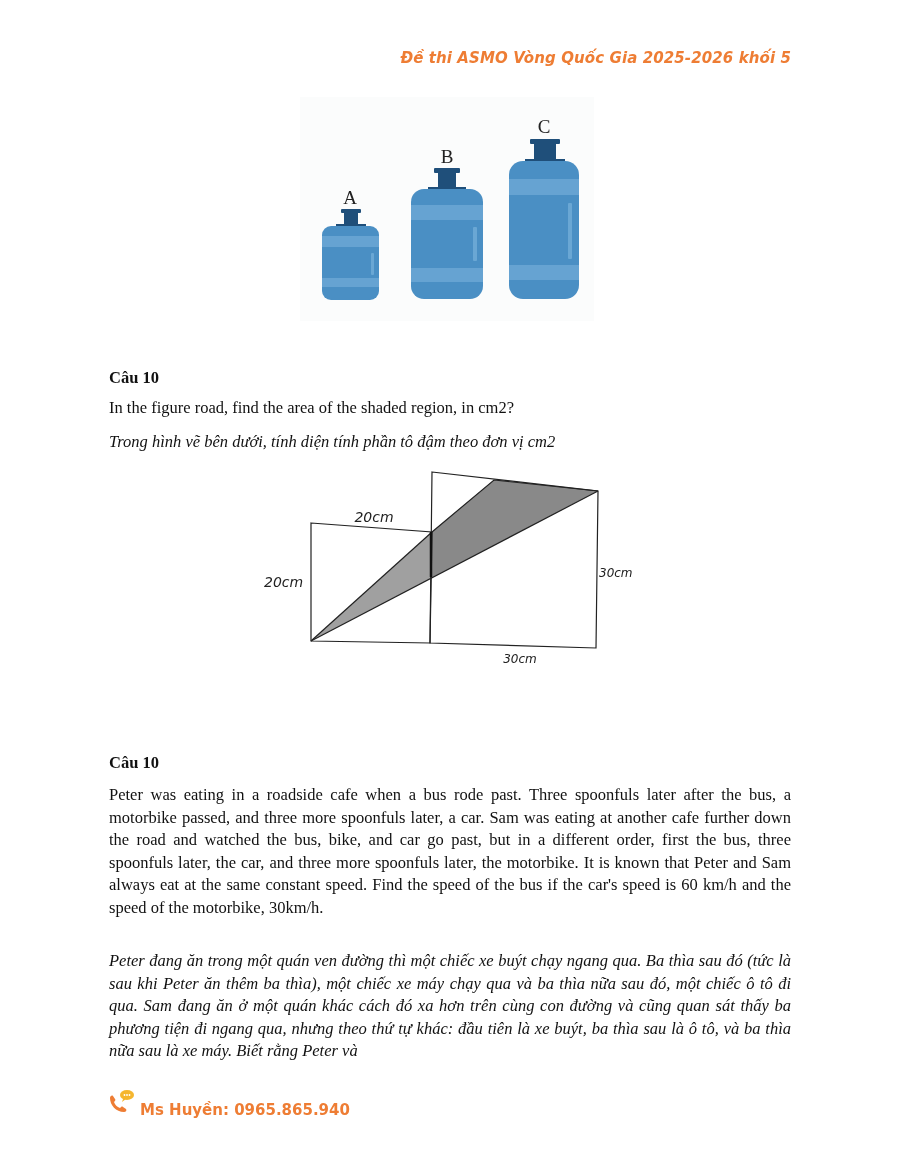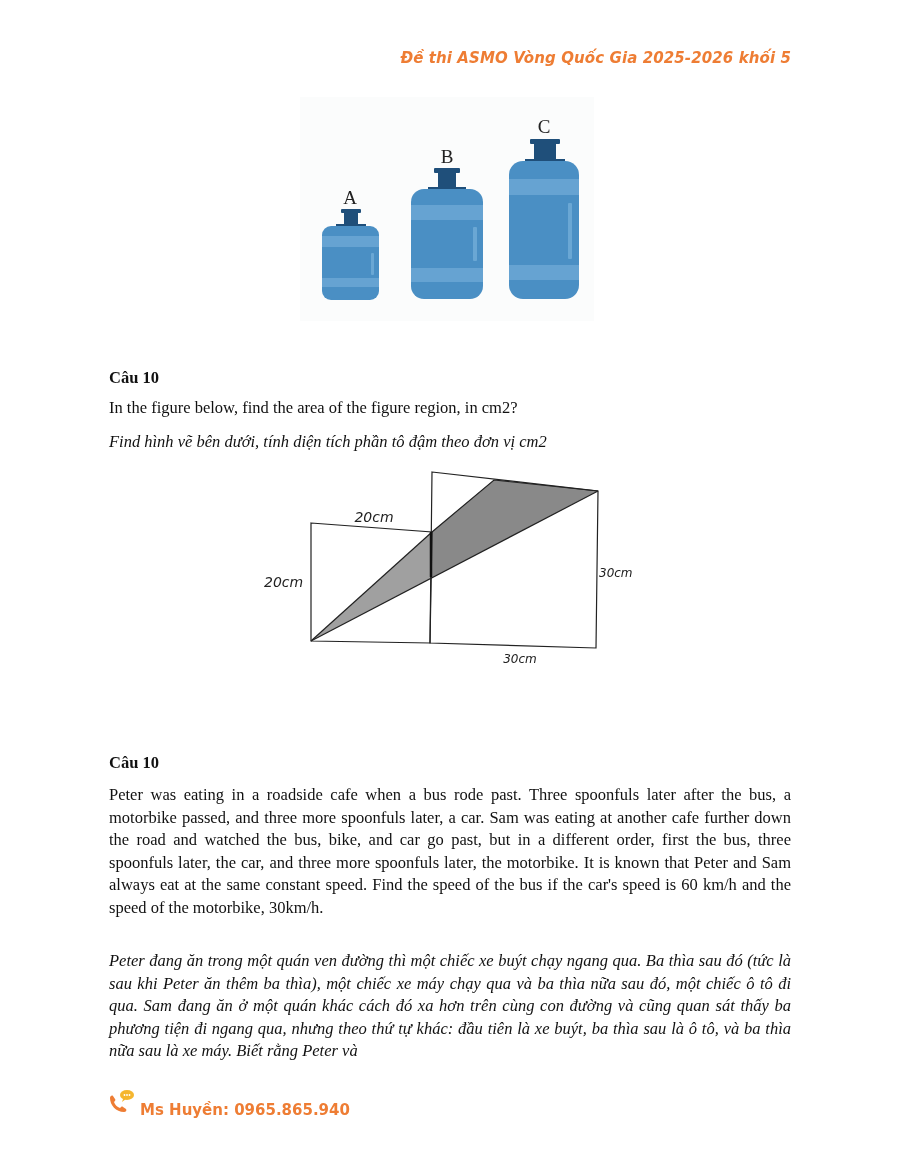--- a/index.html
+++ b/index.html
@@ -48,22 +48,22 @@
       <rect x="209" y="64" width="70" height="138" rx="14" fill="#4a8fc4"></rect>
       <rect x="209" y="82" width="70" height="16" fill="#66a3d2"></rect>
       <rect x="209" y="168" width="70" height="15" fill="#66a3d2"></rect>
       <rect x="268" y="106" width="4" height="56" rx="1" fill="#6aa7d4"></rect>
       <text x="244" y="36" text-anchor="middle" font-family="Liberation Serif, serif" font-size="19" fill="#222">C</text>
     </g>
   </svg>
 </div>
 
 <div class="q-title" style="top:368px;">Câu 10</div>
-<div class="en single" style="top:397px;">In the figure below, find the area of the figure region, in cm2?</div>
-<div class="vi single" style="top:431px;">Find hình vẽ bên dưới, tính diện tích phần tô đậm theo đơn vị cm2</div>
+<div class="en single" style="top:397px;">In the figure road, find the area of the shaded region, in cm2?</div>
+<div class="vi single" style="top:431px;">Trong hình vẽ bên dưới, tính diện tính phần tô đậm theo đơn vị cm2</div>
 
 <div class="geom">
   <svg width="400" height="210" viewBox="0 0 400 210">
     <polygon points="61,176 182,67 244,15 348,26" fill="#8f8f8f" opacity="0.85"></polygon>
     <polygon points="182,67 244,15 348,26 182,112" fill="#7a7a7a" opacity="0.6"></polygon>
     <polygon points="61,58 182,67 180,178 61,176" fill="none" stroke="#222" stroke-width="1.2"></polygon>
     <polygon points="182,7 348,26 346,183 180,178" fill="none" stroke="#222" stroke-width="1.2"></polygon>
     <line x1="61" y1="176" x2="182" y2="67" stroke="#222" stroke-width="1.2"></line>
     <polyline points="182,67 244,15 348,26" fill="none" stroke="#222" stroke-width="1.2"></polyline>
     <line x1="61" y1="176" x2="348" y2="26" stroke="#222" stroke-width="1.2"></line>

